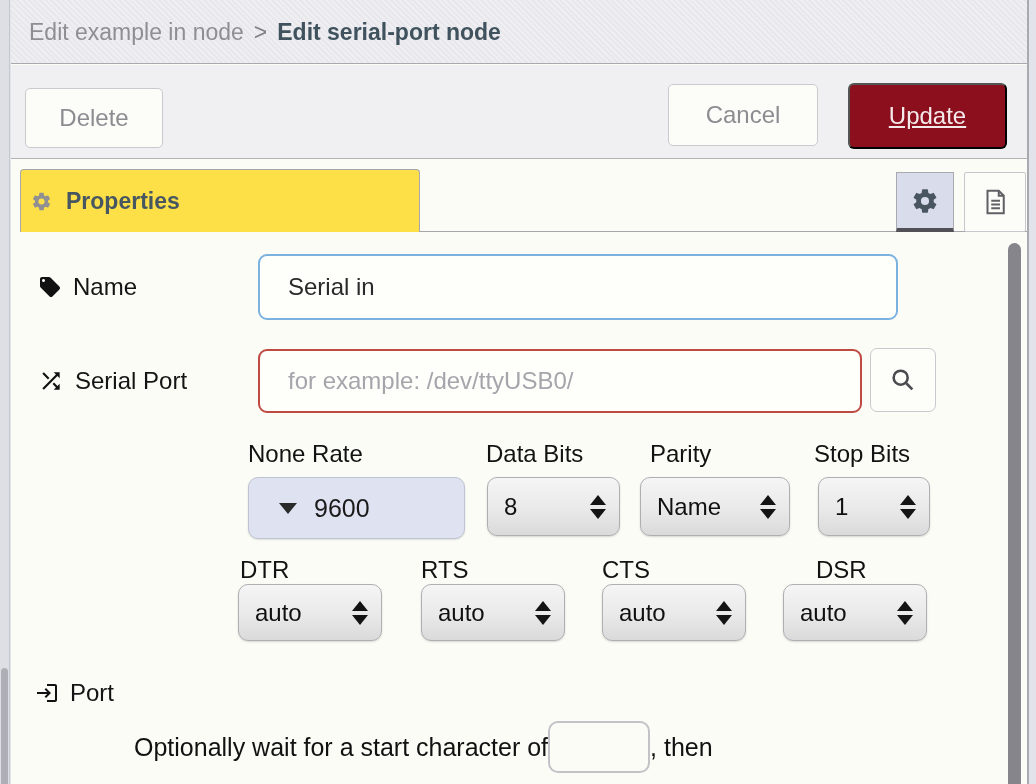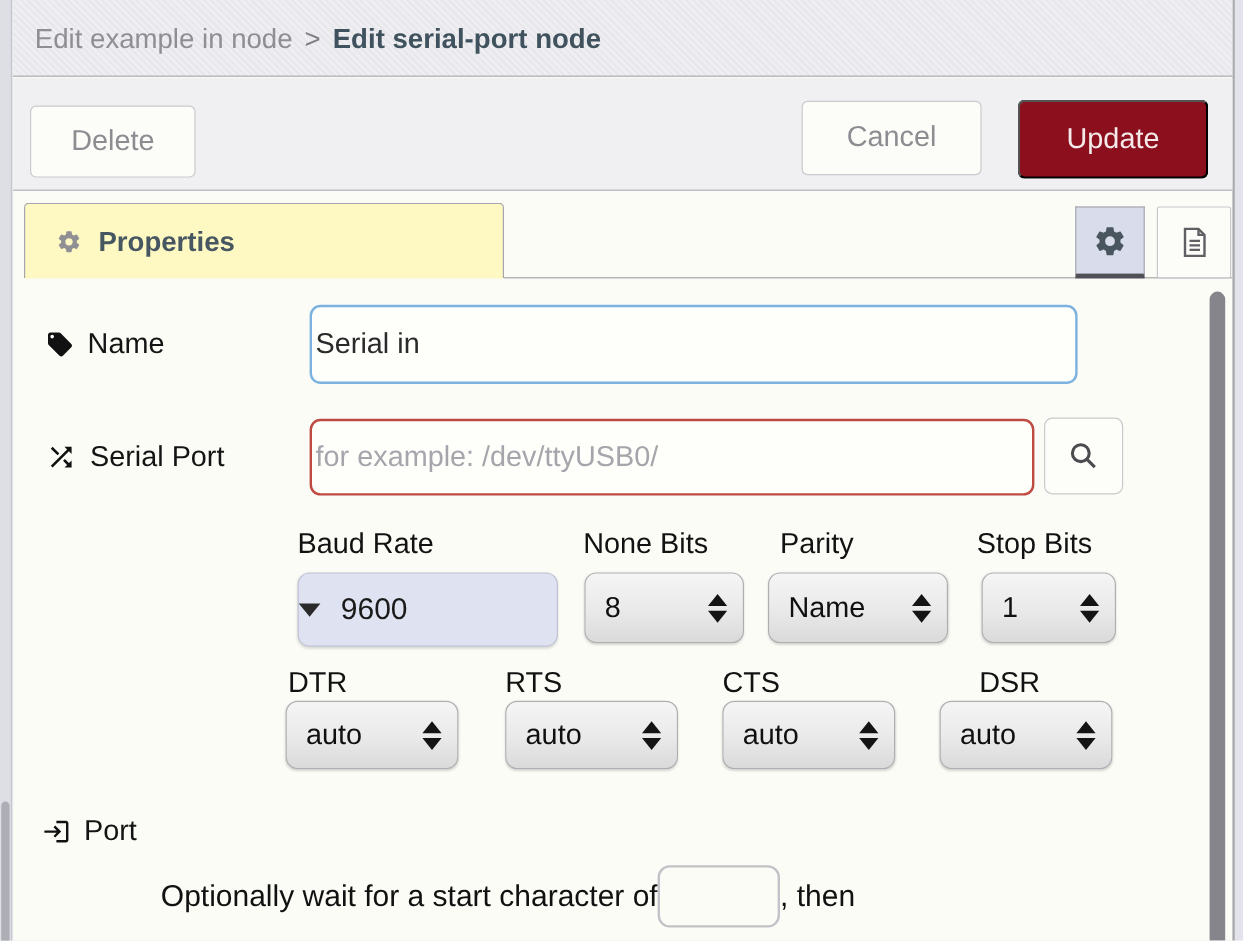--- a/index.html
+++ b/index.html
@@ -22,63 +22,63 @@
   .bc-dim { color:#8E8E93; }
   .bc-sep { color:#7F7F85; margin:0 10px; }
   .bc-active { color:#3F525D; font-weight:bold; }
 
   
   .tray-toolbar { position:absolute; left:0; top:65px; right:0; height:94px; background:#F0F0F2; border-bottom:1px solid #B2B2B7; }
   .btn { position:absolute; display:flex; align-items:center; justify-content:center; font-size:24px; cursor:default; }
   .btn-plain { background:#FCFCF9; border:1px solid #CACACE; border-radius:5px; color:#8C8C91; }
   #delete-btn { left:14px; top:23px; width:138px; height:60px; }
   #cancel-btn { left:657px; top:19px; width:150px; height:62px; }
-  #update-btn { left:837px; top:18px; width:159px; height:66px; background:#8C0F1E; border-radius:6px; color:#F5EAEA; }
+  #update-btn { left:837px; top:18px; width:159px; height:66px; background:#8C0F1E; border-radius:6px; color:#F5EAEA;text-decoration:underline; }
 
   
   .tray-body { position:absolute; left:0; top:160px; right:0; bottom:0; }
 
   
-  .tab { position:absolute; left:9px; top:9px; width:400px; height:63px; background:#fef9c3;
+  .tab { position:absolute; left:9px; top:9px; width:400px; height:63px; background:#fde047;
      border:1px solid #A6A6AC; border-bottom:none; border-radius:4px 4px 0 0;
-     display:flex; align-items:center; gap:14px; padding-left:26px; }
+     display:flex; align-items:center; gap:14px; padding-left:10px; }
   .tab .tab-label { font-size:23px; font-weight:bold; color:#475761; }
   .tabline { position:absolute; left:409px; top:71px; right:0; height:1px; background:#A6A6AC; }
   .icon-btn { position:absolute; display:flex; align-items:center; justify-content:center; }
   #gear-btn { left:885px; top:12px; width:58px; height:60px; background:#D9DCEA; border:1px solid #A9A9AF; border-bottom:4px solid #505056; }
   #doc-btn  { left:953px; top:12px; width:62px; height:60px; background:#FCFCF9; border:1px solid #C7C7CC; border-radius:2px; }
 
   
   .vthumb { position:absolute; left:997px; top:83px; width:13px; height:541px; background:#85858B; border-radius:7px 7px 0 0; }
 
   
   .row-label { position:absolute; display:flex; align-items:center; gap:11px; font-size:24px; color:#141414; height:32px; white-space:nowrap; }
   #name-label   { left:27px; top:111px; }
   #serial-label { left:27px; top:205px; }
   #settings-label { left:27px; top:281px; }
   #input-label  { left:24px; top:517px; }
 
-  .tinput { position:absolute; font-family:inherit; font-size:24px; padding:0 3px; background:#FEFEFB; border-radius:9px; outline:none; color:#2A2A2A; }
+  .tinput { position:absolute; font-family:inherit; font-size:24px; padding:0 28px; background:#FEFEFB; border-radius:9px; outline:none; color:#2A2A2A; }
   #name-input { left:247px; top:94px; width:640px; height:66px; border:2px solid #7CB2DF; }
   #serial-input { left:247px; top:189px; width:604px; height:64px; border:2px solid #BE4A42; }
   #serial-input::placeholder { color:#A5A5AB; opacity:1; }
   #search-btn { left:859px; top:188px; width:66px; height:64px; background:#FDFDFA; border:1px solid #C9C9CE; border-radius:7px; }
 
   .col-hdr { position:absolute; font-size:24px; color:#121212; white-space:nowrap; }
   #hdr-baud   { left:237px; top:280px; }
   #hdr-databits { left:475px; top:280px; }
   #hdr-parity { left:627px; top:280px;margin-left:12px; }
   #hdr-stopbits { left:803px; top:280px; }
   #hdr-dtr { left:229px; top:396px; }
   #hdr-rts { left:410px; top:396px; }
   #hdr-cts { left:591px; top:396px; }
   #hdr-dsr { left:775px; top:396px;margin-left:30px; }
 
   .baud { position:absolute; left:237px; top:317px; width:217px; height:62px;
-     display:flex; align-items:center; gap:17px; 
+     display:flex; align-items:center; gap:17px; padding-left:30px;
      background:#DFE2F0; border:1px solid #BFC2D4; border-radius:10px;
      box-shadow:0 1px 2px rgba(0,0,0,.12); font-size:25px; color:#1A1A1A; }
   .caret-dn { width:0; height:0; border-left:9px solid transparent; border-right:9px solid transparent; border-top:11px solid #2A2A2A; }
 
   .msel { position:absolute; height:59px; display:flex; align-items:center; justify-content:space-between;
      padding:0 13px 0 16px; background:linear-gradient(180deg,#F5F5F5,#E9E9E9 55%,#DADADA);
      border:1px solid #AEAEB3; border-radius:10px; box-shadow:0 1px 2px rgba(0,0,0,.15);
      font-size:24px; color:#101010; }
   #sel-databits { left:476px; top:317px; width:133px; }
   #sel-parity   { left:629px; top:317px; width:150px; }
@@ -174,22 +174,22 @@
       <button class="icon-btn" id="search-btn">
         <span>
           <svg width="28" height="28" viewBox="0 0 24 24" fill="none" stroke="#4A4A4F" stroke-width="2.2">
             <circle cx="10" cy="10" r="6"></circle>
               <line x1="14.8" y1="14.8" x2="20" y2="20"></line>
           </svg>
         </span>
       </button>
 
 
-      <div class="col-hdr" id="hdr-baud">Baud Rate</div>
-      <div class="col-hdr" id="hdr-databits">None Bits</div>
+      <div class="col-hdr" id="hdr-baud">None Rate</div>
+      <div class="col-hdr" id="hdr-databits">Data Bits</div>
       <div class="col-hdr" id="hdr-parity">Parity</div>
       <div class="col-hdr" id="hdr-stopbits">Stop Bits</div>
 
       <div class="baud">
         <span class="caret-dn"></span>
         <span>9600</span>
       </div>
 
       <div class="msel" id="sel-databits">
         <span>8</span>

